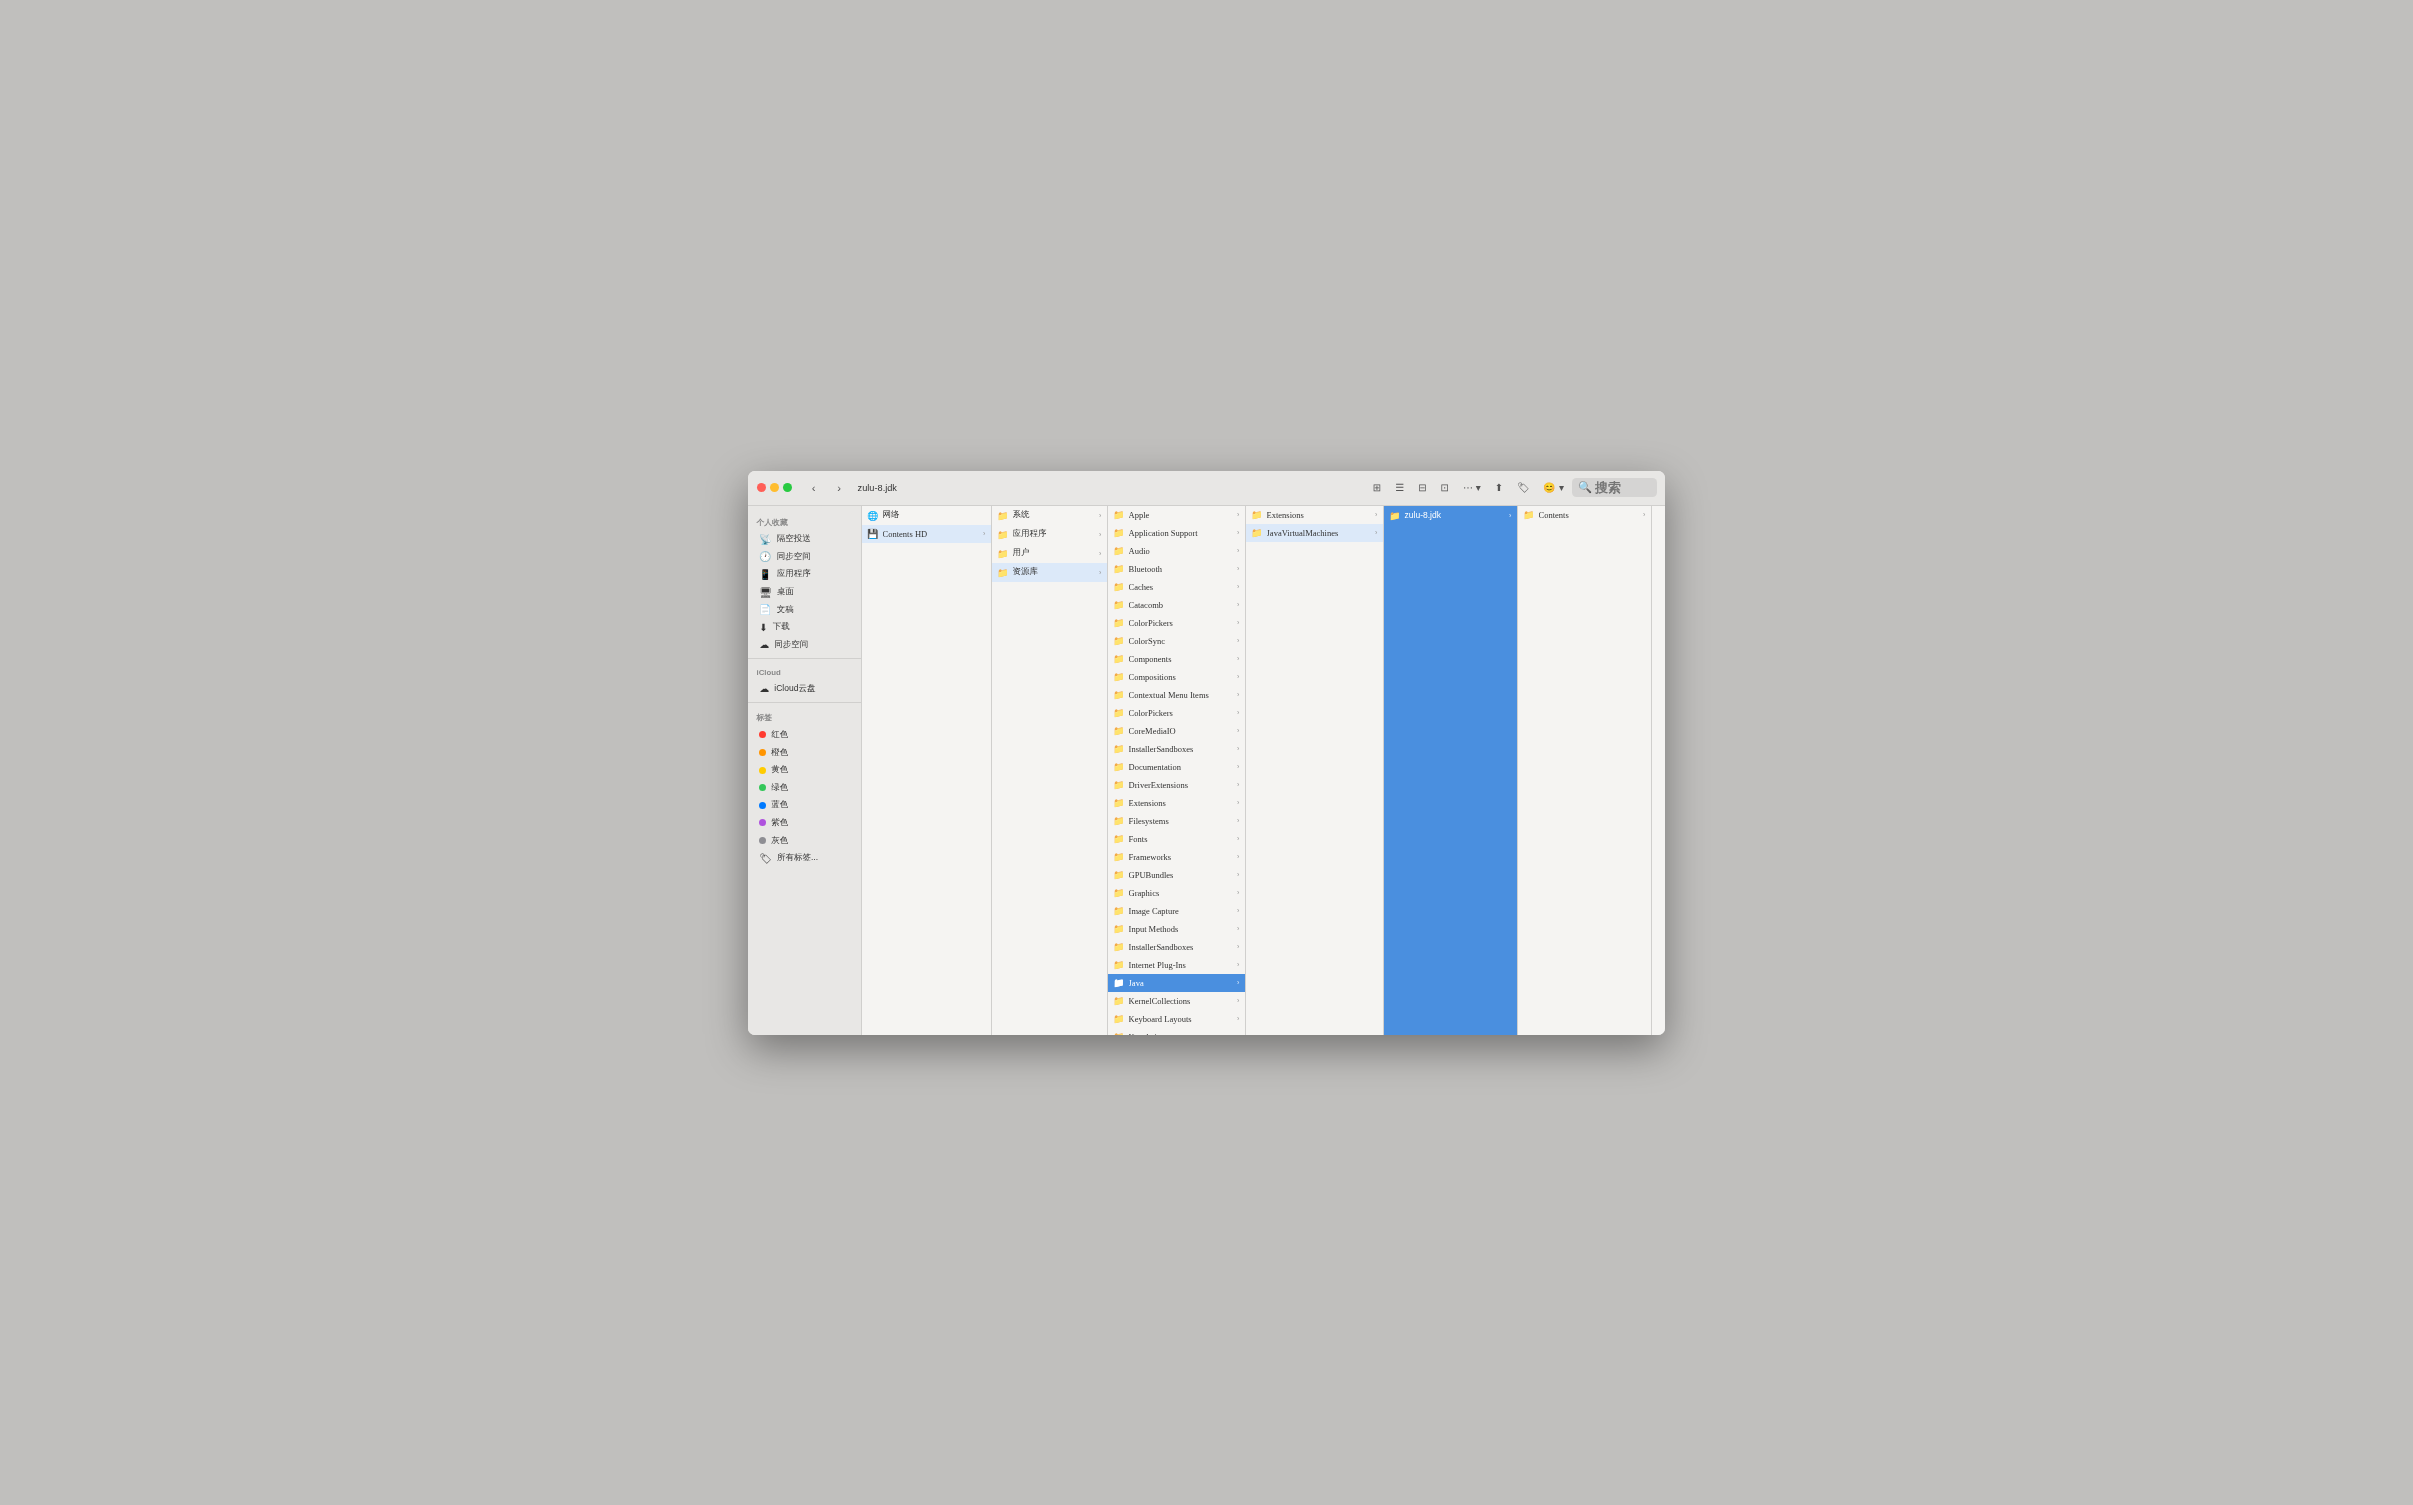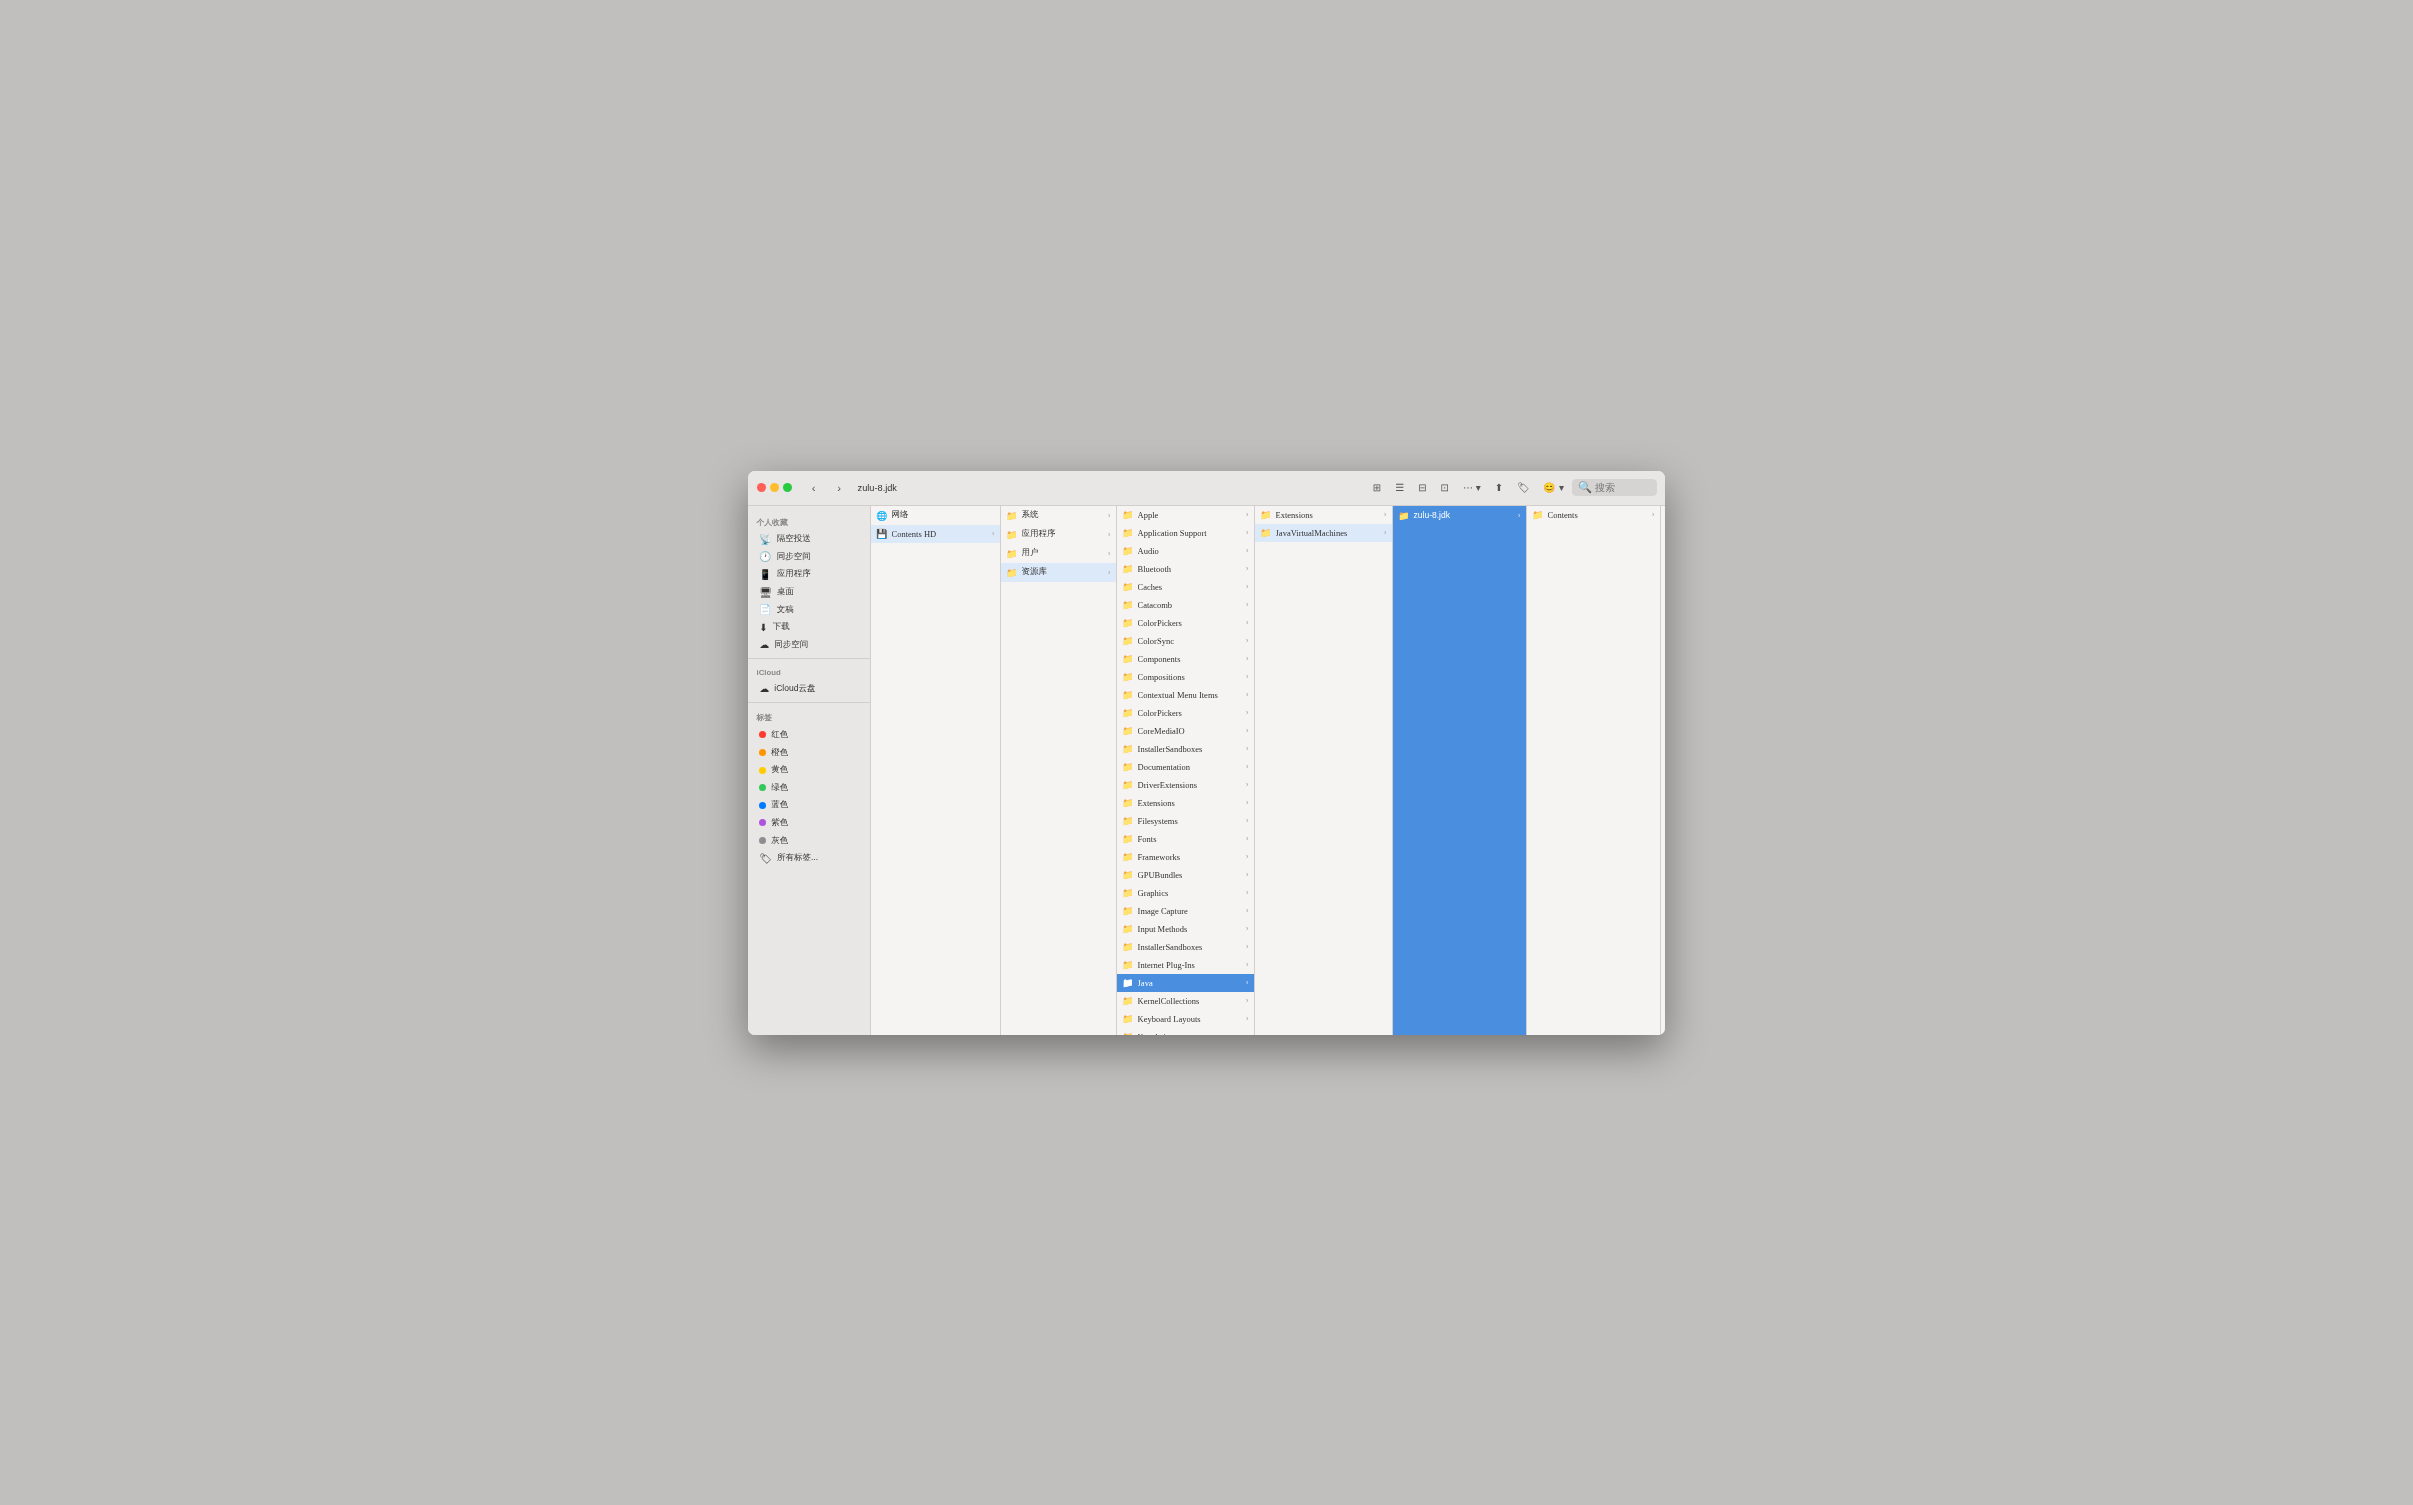--- a/index.html
+++ b/index.html
@@ -87,31 +87,32 @@
       align-items: center;
       background: rgba(0,0,0,0.08);
       border-radius: 4.2px;
       padding: 2.1px 5.6px;
       gap: 2.8px;
     }
     .search-box input {
       border: none;
       background: transparent;
       outline: none;
-      font-size: 10px;
+      font-size: 13px;
       width: 56px;
       color: #333;
+      font-weight: bold;
     }
     .main-content {
       display: flex;
       flex: 1;
       overflow: hidden;
     }
     .sidebar {
-      width: 123px;
+      width: 114px;
       background: #e8e7e5;
       border-right: 0.7px solid #d0cfcd;
       padding: 5.6px 0;
       overflow-y: auto;
       flex-shrink: 0;
     }
     .sidebar-section-label {
       font-size: 7.8px;
       color: #888;
       font-weight: 600;

